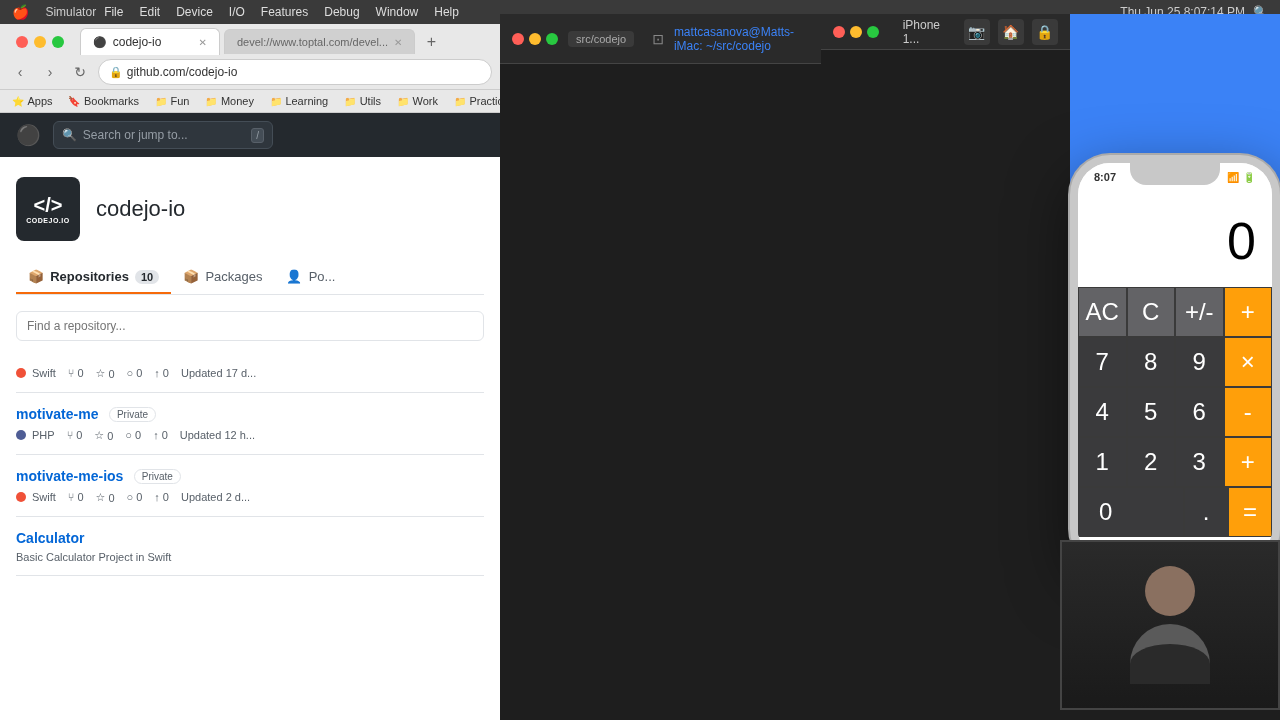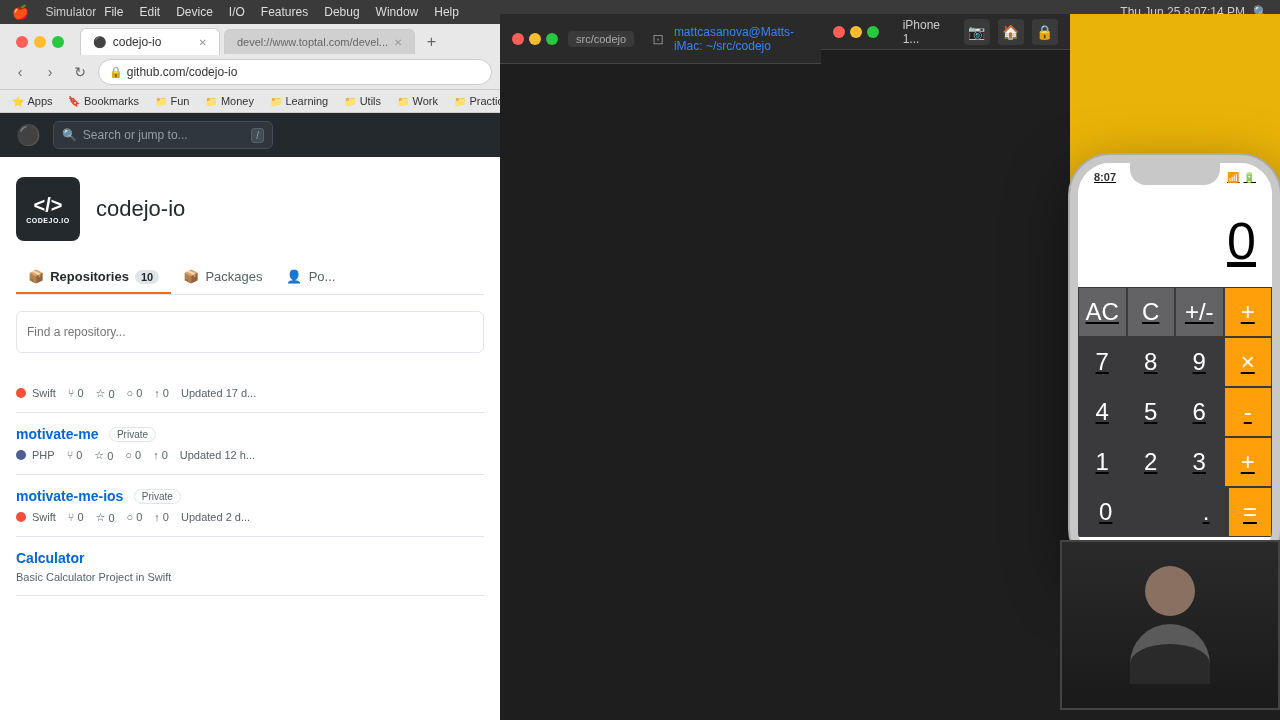--- a/index.html
+++ b/index.html
@@ -218,26 +218,26 @@
     }
     .gh-tab .tab-count {
       background: #e1e4e8;
       border-radius: 20px;
       padding: 1px 6px;
       font-size: 11px;
     }
 
     .gh-find-repo {
       width: 100%;
-      height: 42px;
+      height: 30px;
       border: 1px solid #e1e4e8;
       border-radius: 6px;
       padding: 0 10px;
       font-size: 12px;
-      margin-bottom: 16px;
+      margin-bottom: 8px;
     }
 
     .repo-item {
       padding: 12px 0;
       border-bottom: 1px solid #e1e4e8;
     }
     .repo-name {
       color: #0366d6;
       font-size: 14px;
       font-weight: 600;
@@ -314,26 +314,25 @@
       display: flex;
       gap: 8px;
       margin-left: 8px;
       color: #888;
       font-size: 14px;
     }
 
     
     .sim-content {
       flex: 1;
-      background: #eab308;
+      background: #3b82f6;
       display: flex;
       align-items: center;
       justify-content: center;
       position: relative;
-      text-decoration: underline;
     }
 
     
     .sim-toolbar {
       height: 36px;
       background: #2a2a2a;
       display: flex;
       align-items: center;
       padding: 0 12px;
       gap: 24px;

